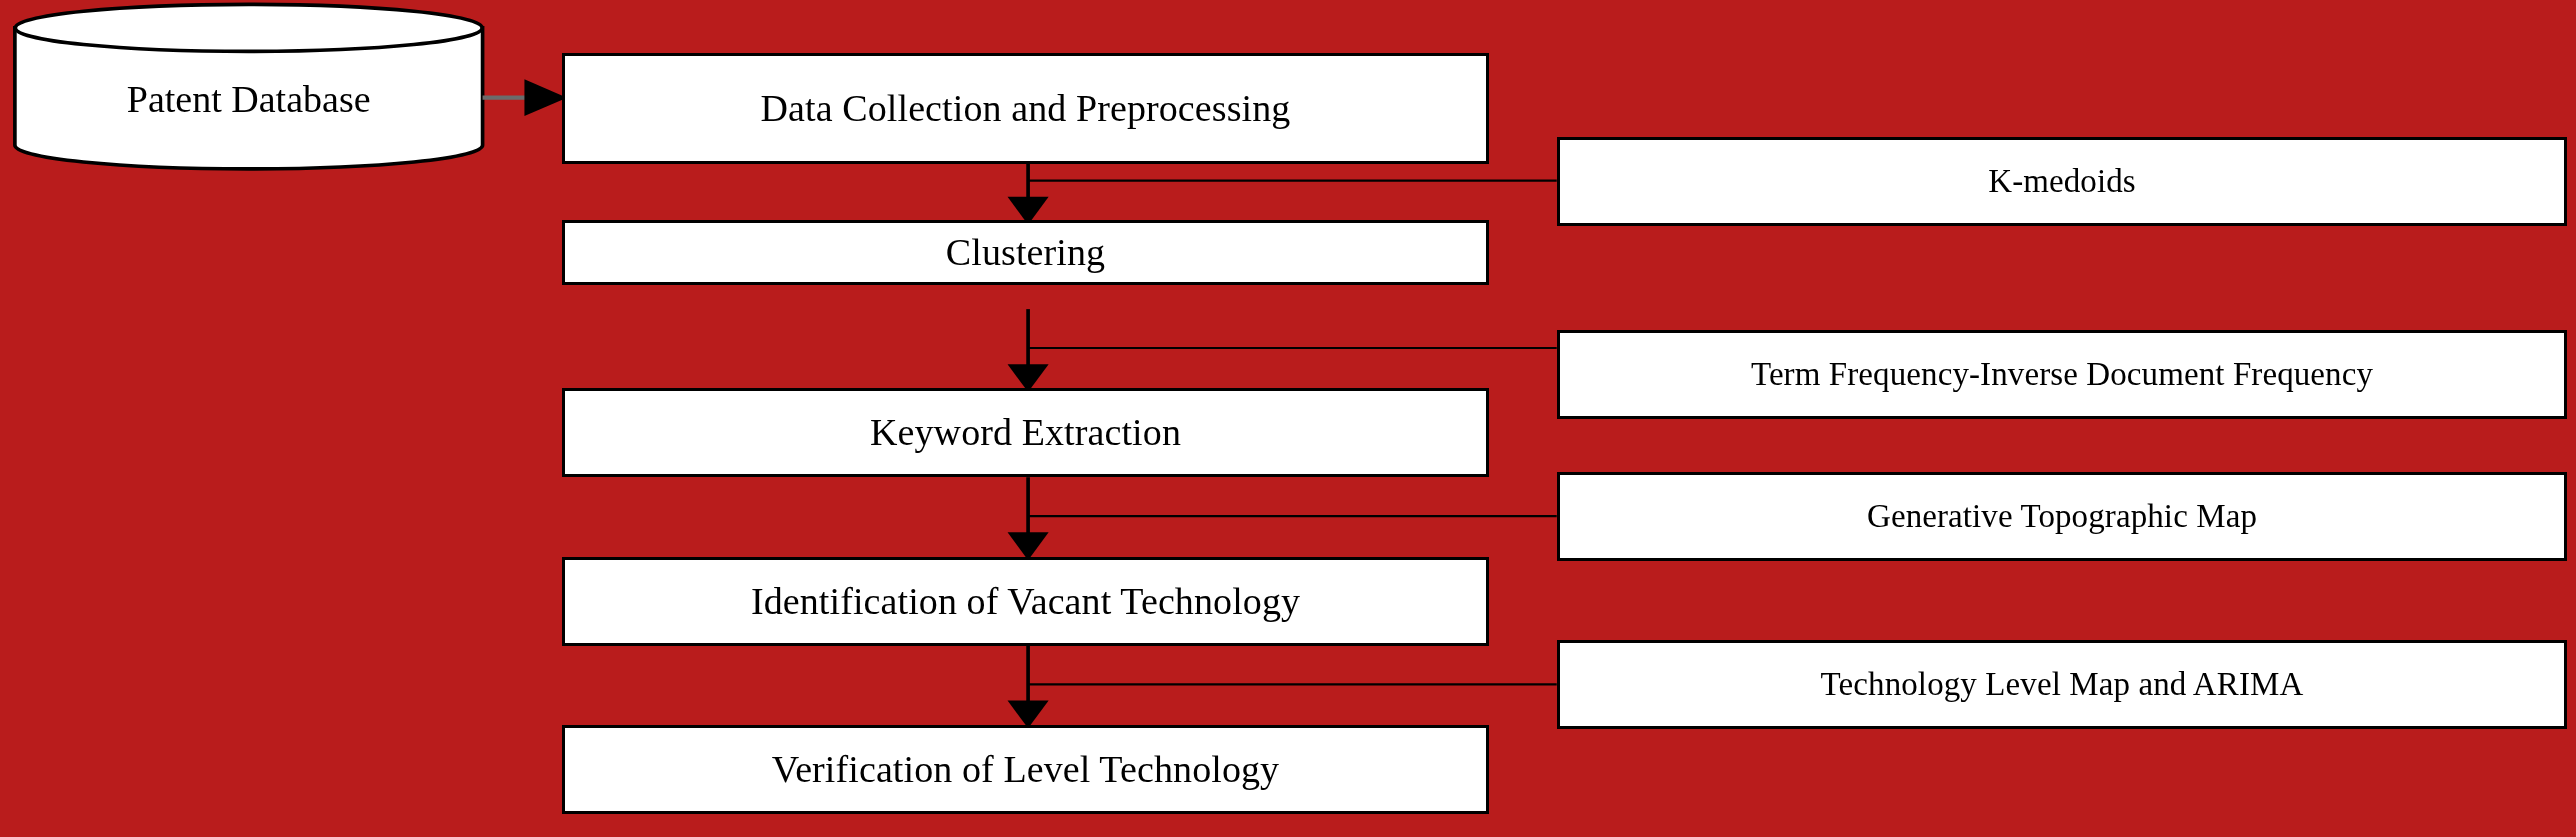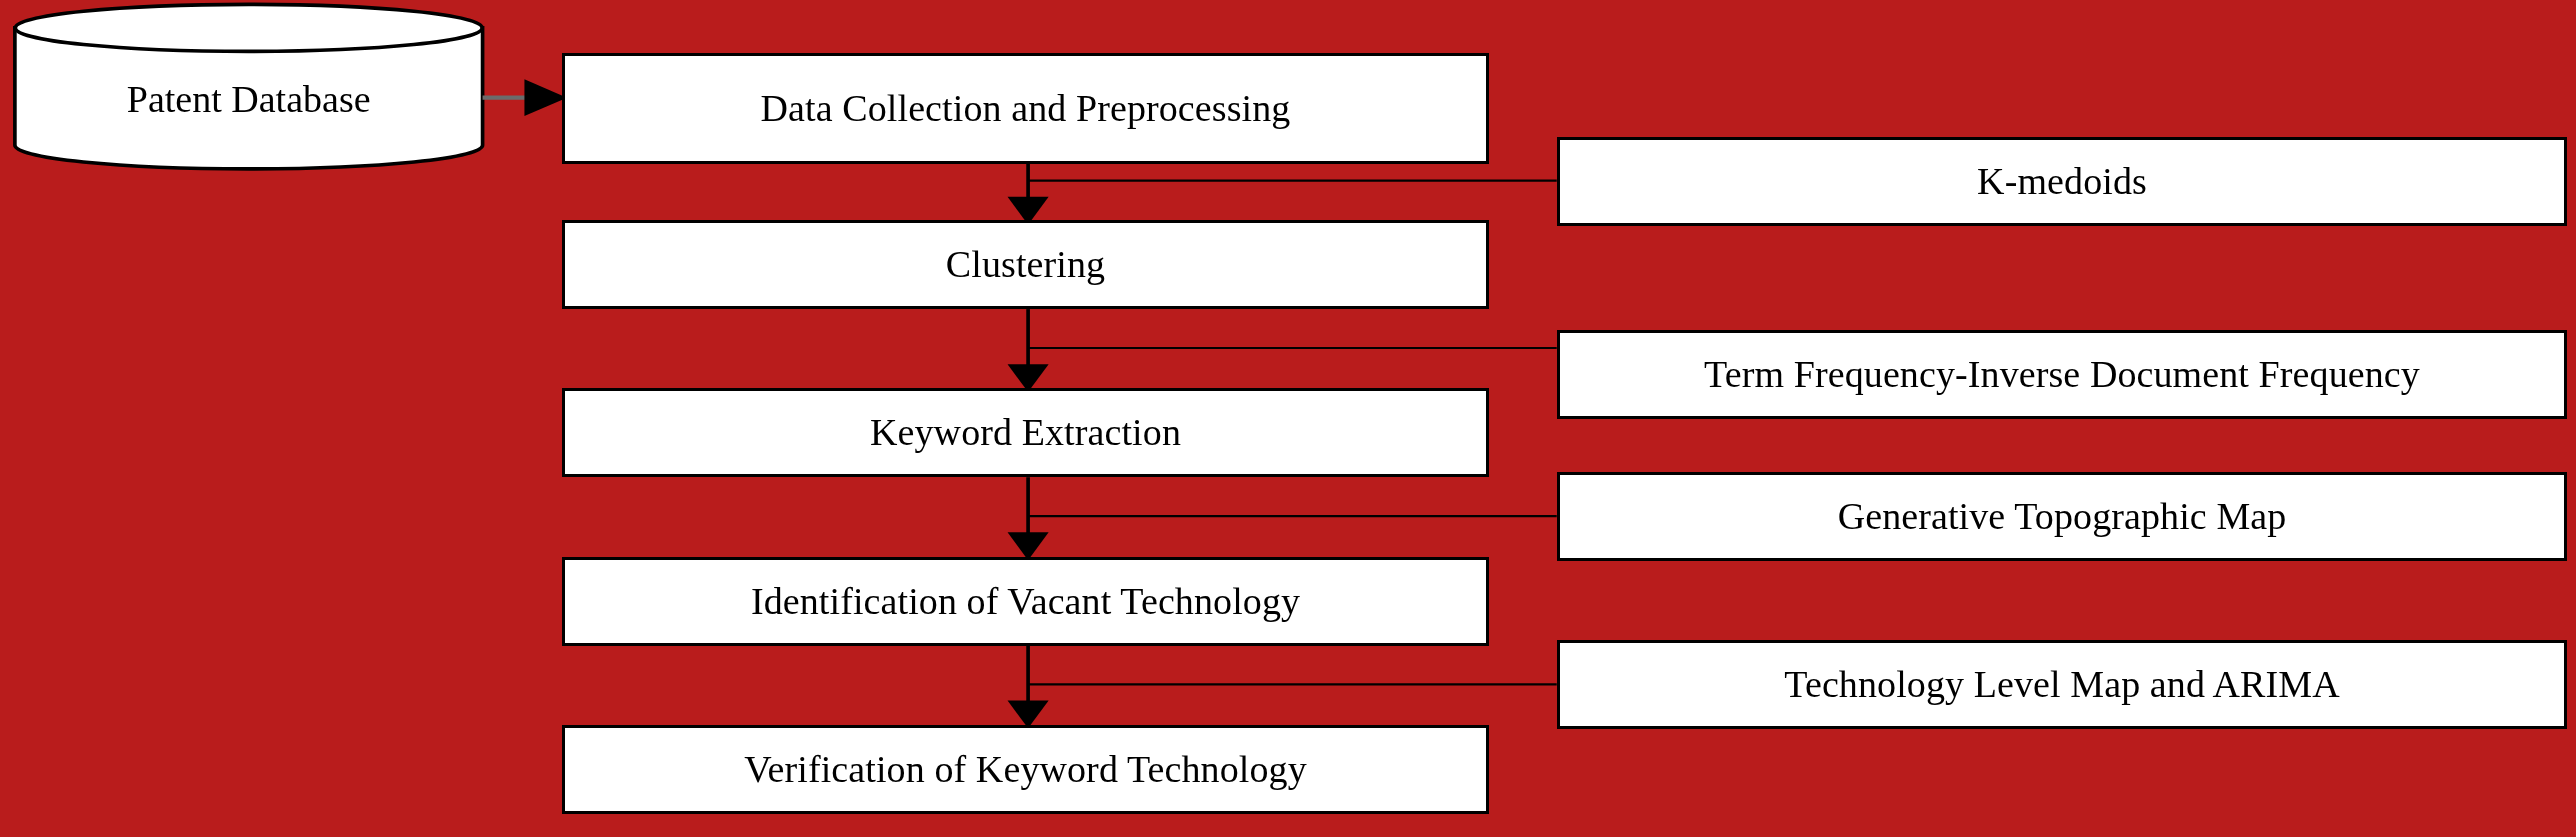--- a/index.html
+++ b/index.html
@@ -42,21 +42,21 @@
   }
   .cyl-label {
     position: absolute;
     font-family: "Liberation Serif", "DejaVu Serif", serif;
     font-size: 38px;
     color: #000000;
     white-space: nowrap;
     text-align: center;
   }
   .note-label {
-    font-size: 38px;
+    font-size: 33px;
   }
 </style>
 </head>
 <body>
 
 <div id="canvas">
 
   <svg id="flow-svg" viewBox="0 0 3508 1140" xmlns="http://www.w3.org/2000/svg">
 
     <g>
@@ -94,34 +94,34 @@
     </g>
 
   </svg>
 
   <div class="cyl-label" style="left:14.7px; top:77px; width:468px;">Patent Database</div>
 
   <div class="proc-box" style="left:562px; top:53px; width:927px; height:111px;">
     <span class="box-label">Data Collection and Preprocessing</span>
   </div>
 
-  <div class="proc-box" style="left:562px; top:220px; width:927px; height:89px;">
+  <div class="proc-box" style="left:562px; top:220px; width:927px; height:65px;">
     <span class="box-label">Clustering</span>
   </div>
 
   <div class="proc-box" style="left:562px; top:388px; width:927px; height:89px;">
     <span class="box-label">Keyword Extraction</span>
   </div>
 
   <div class="proc-box" style="left:562px; top:557px; width:927px; height:89px;">
     <span class="box-label">Identification of Vacant Technology</span>
   </div>
 
   <div class="proc-box" style="left:562px; top:725px; width:927px; height:89px;">
-    <span class="box-label">Verification of Keyword Technology</span>
+    <span class="box-label">Verification of Level Technology</span>
   </div>
 
   <div class="note-box" style="left:1557px; top:137px; width:1010px; height:89px;">
     <span class="box-label note-label">K-medoids</span>
   </div>
 
   <div class="note-box" style="left:1557px; top:304px; width:1010px; height:89px;margin-top:26px;">
     <span class="box-label note-label">Term Frequency-Inverse Document Frequency</span>
   </div>
 

